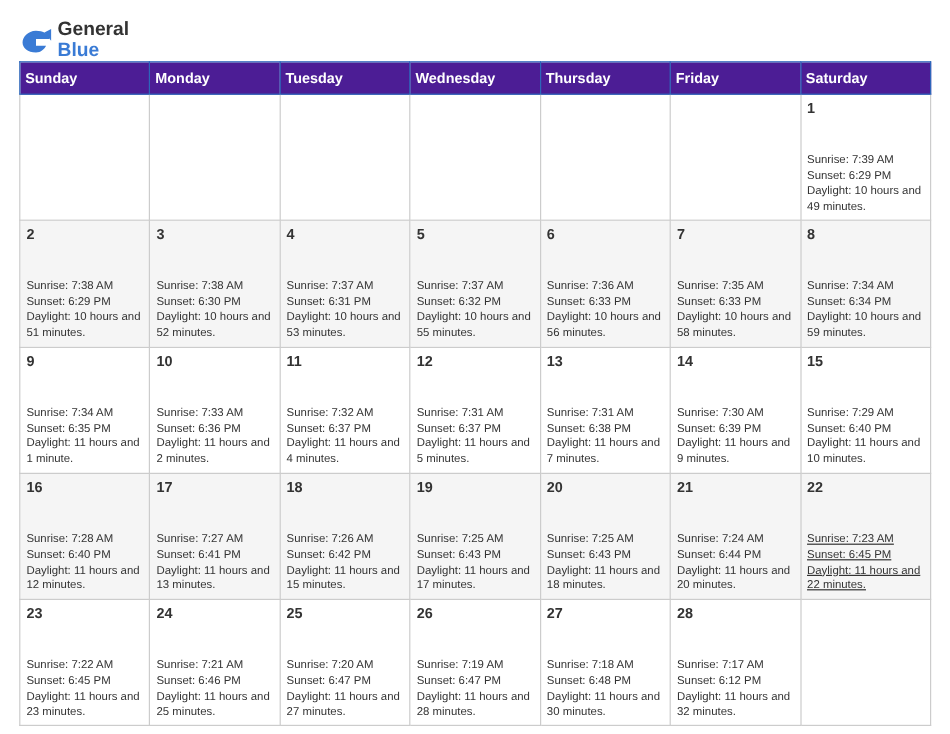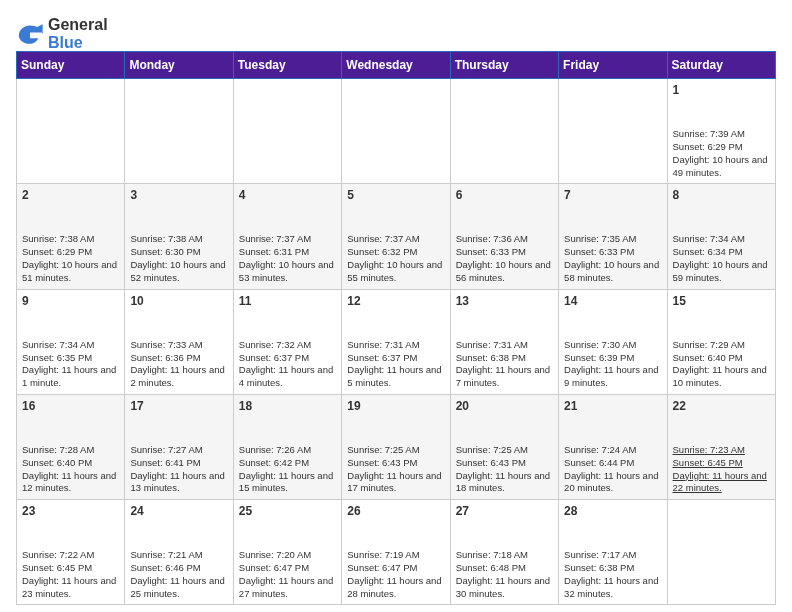--- a/index.html
+++ b/index.html
@@ -285,19 +285,19 @@
         </td>
         <td>
           <span class="day-number">27</span>
           <div class="day-info" style="white-space: pre-line;">Sunrise: 7:18 AM
 Sunset: 6:48 PM
 Daylight: 11 hours and 30 minutes.</div>
         </td>
         <td>
           <span class="day-number">28</span>
           <div class="day-info" style="white-space: pre-line;">Sunrise: 7:17 AM
-Sunset: 6:38 PM
+Sunset: 6:12 PM
 Daylight: 11 hours and 32 minutes.</div>
         </td>
         <td class="empty-cell"></td>
       </tr>
     </tbody>
 </table>
 
 </body></html>

